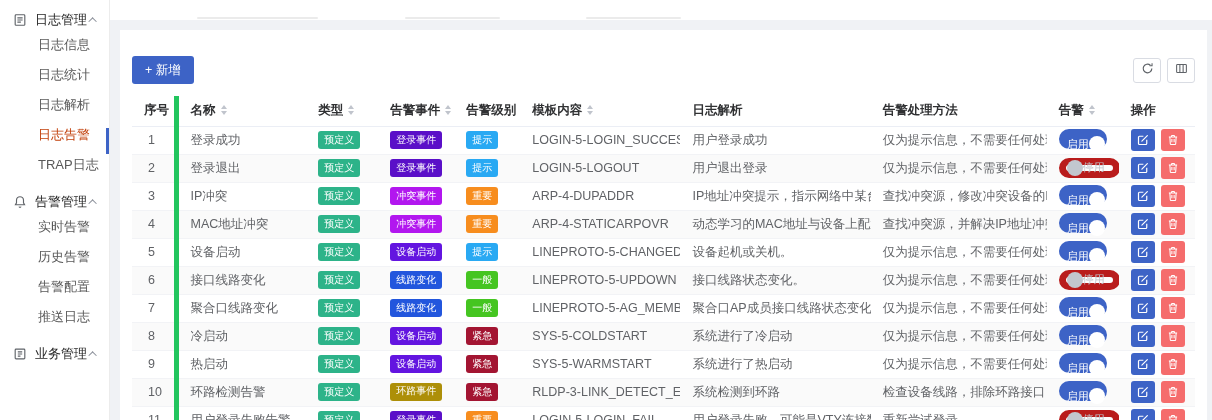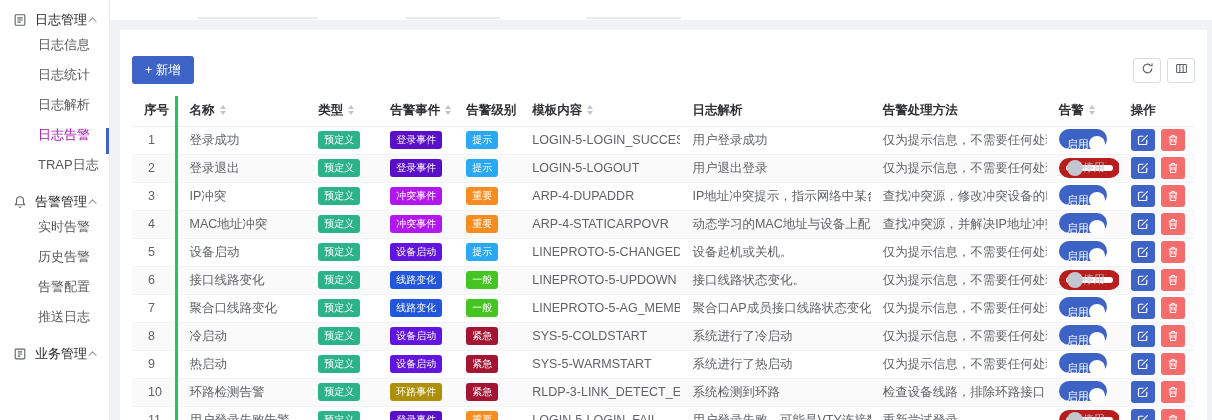--- a/index.html
+++ b/index.html
@@ -8,21 +8,21 @@
   
   .sidebar{position:absolute;left:0;top:0;width:110px;height:420px;background:#fff;
     border-right:1px solid #ececec;z-index:5;padding-top:4px}
   .sb-group{height:32px;display:flex;align-items:center;padding:0 12px 0 13px;cursor:pointer;color:#262626;font-size:13px}
   .sb-group .gicon{display:inline-flex;margin-right:8px;color:#5f6368}
   .sb-group .glabel{flex:1;white-space:nowrap}
   .chev{width:6px;height:6px;border-left:1.5px solid #8a8f99;border-top:1.5px solid #8a8f99;
     transform:rotate(45deg) translateY(2px);margin-left:2px}
   .sb-item{position:relative;height:30px;display:flex;align-items:flex-start;padding-left:38px;
     font-size:13px;color:#595959;cursor:pointer;white-space:nowrap}
-  .sb-item.active{color:#a21caf}
+  .sb-item.active{color:#c2410c}
   .sb-item.active::after{content:"";position:absolute;right:0;top:2px;bottom:2px;width:3px;background:#3d63c6}
   
   .main{position:absolute;left:110px;top:0;width:1102px;height:420px}
   .topstrip{position:relative;height:20px;background:#fff}
   .filter-line{position:absolute;top:17px;height:2px;background:#ebebeb;border-radius:1px}
   .gap{height:10px;background:#f0f2f5}
   .card{background:#fff;margin:0 5px 0 10px;height:500px;padding:26px 12px 0 12px}
   
   .toolbar{display:flex;justify-content:space-between;align-items:center;margin-bottom:12px}
   .btn-add{display:inline-flex;align-items:center;height:28px;padding:0 13px;background:#3d63c6;
@@ -30,21 +30,21 @@
   .tool-right{display:flex;gap:6px}
   .tool-btn{width:28px;height:25px;display:inline-flex;align-items:center;justify-content:center;
     background:#fff;border:1px solid #d9dce3;border-radius:3px;cursor:pointer}
   
   table{width:100%;border-collapse:collapse;table-layout:fixed}
   th{height:30px;text-align:left;font-size:12.5px;color:#303133;font-weight:700;
     padding:0 6px 0 12px;border-bottom:1px solid #ebeef5;white-space:nowrap;overflow:hidden;background:#fff}
   td{height:28px;font-size:12.5px;color:#606266;padding:0 6px 0 12px;border-bottom:1px solid #f2f3f6;
     white-space:nowrap;overflow:hidden}
   tbody tr:nth-child(even) td{background:#fafafa}
-  th.col-sep,td.col-sep{border-right:3px solid #22c55e}
+  th.col-sep,td.col-sep{border-right:5px solid #22c55e}
   .sorter{display:inline-flex;flex-direction:column;vertical-align:middle;margin-left:5px;transform:translateY(-1px)}
   .car{width:0;height:0;border-left:3.5px solid transparent;border-right:3.5px solid transparent}
   .car.up{border-bottom:4px solid #c0c4cc;margin-bottom:2px}
   .car.down{border-top:4px solid #c0c4cc}
   .badge{display:inline-block;padding:2px 6px;border-radius:3px;color:#fff;font-size:10px;line-height:14px}
   
   .toggle{display:inline-flex;align-items:center;justify-content:space-between;height:20px;min-width:48px;
     border-radius:10px;font-size:11px;cursor:pointer}
   .toggle .knob{width:16px;height:16px;border-radius:50%;background:#fff}
   .toggle.on{background:#3d63c6;color:#fff;padding:10px 2px 0 8px}
@@ -479,21 +479,21 @@
                     <path d="M6.5 6.8v4.3M9.5 6.8v4.3"></path>
                   </svg>
                 </button>
               </div>
             </td>
           </tr>
           <tr>
             <td class="col-sep" style="padding-left: 16px;">10</td>
             <td>环路检测告警</td>
             <td><span class="badge" style="background: rgb(45, 179, 137);">预定义</span></td>
-            <td><span class="badge" style="background: rgb(173, 143, 8);">环路事件</span></td>
+            <td><span class="badge" style="background: rgb(173, 143, 8); font-family: Liberation Mono, monospace;">环路事件</span></td>
             <td><span class="badge" style="background: rgb(163, 21, 50);">紧急</span></td>
             <td>RLDP-3-LINK_DETECT_ERROR</td>
             <td>系统检测到环路</td>
             <td>检查设备线路，排除环路接口</td>
             <td><div class="toggle on">
                 <span class="t-label">启用</span>
                 <span class="knob"></span>
               </div></td>
             <td>
               <div class="act">

